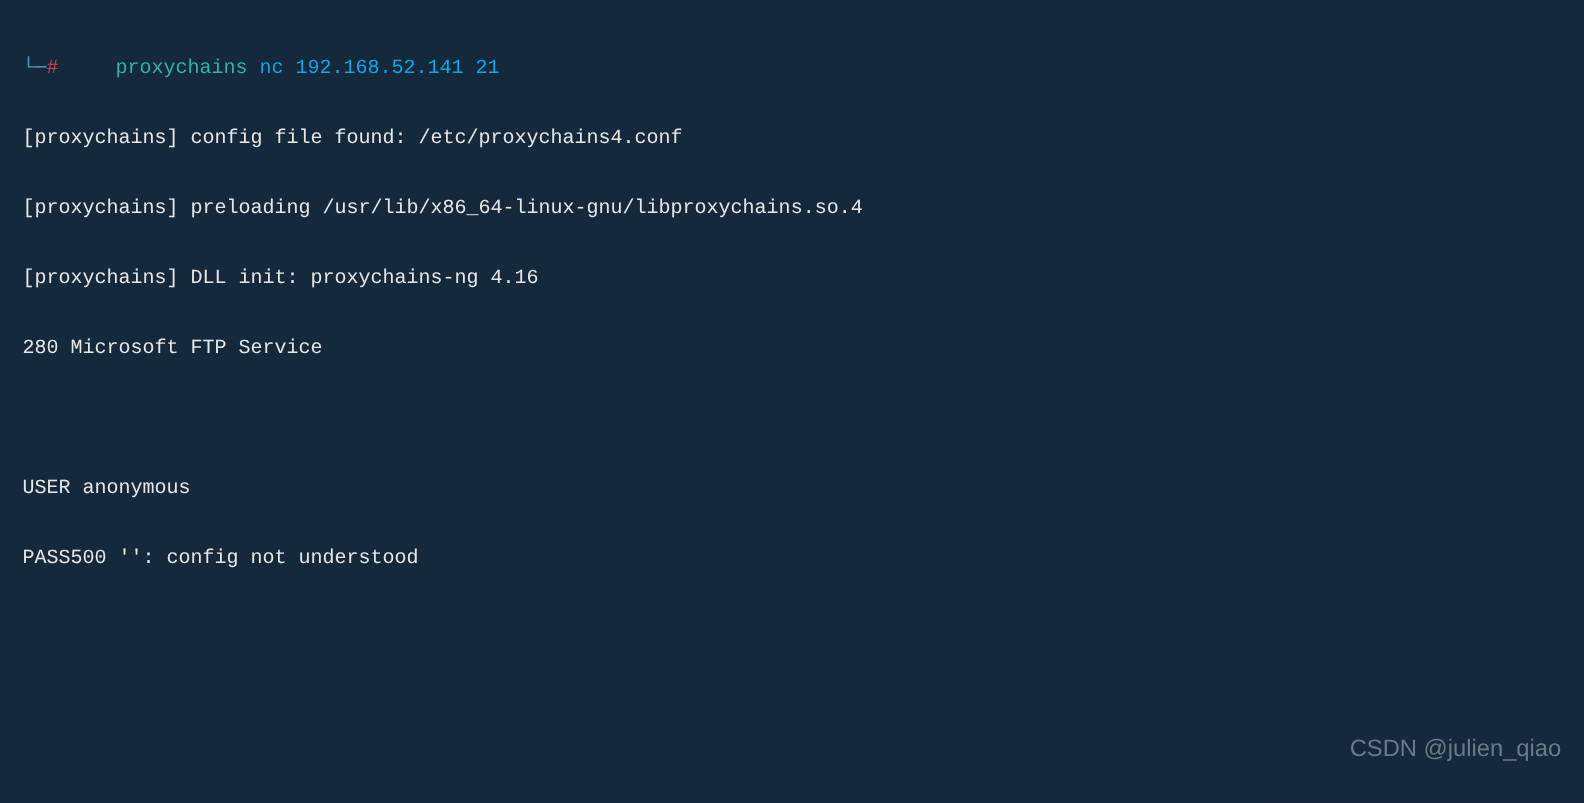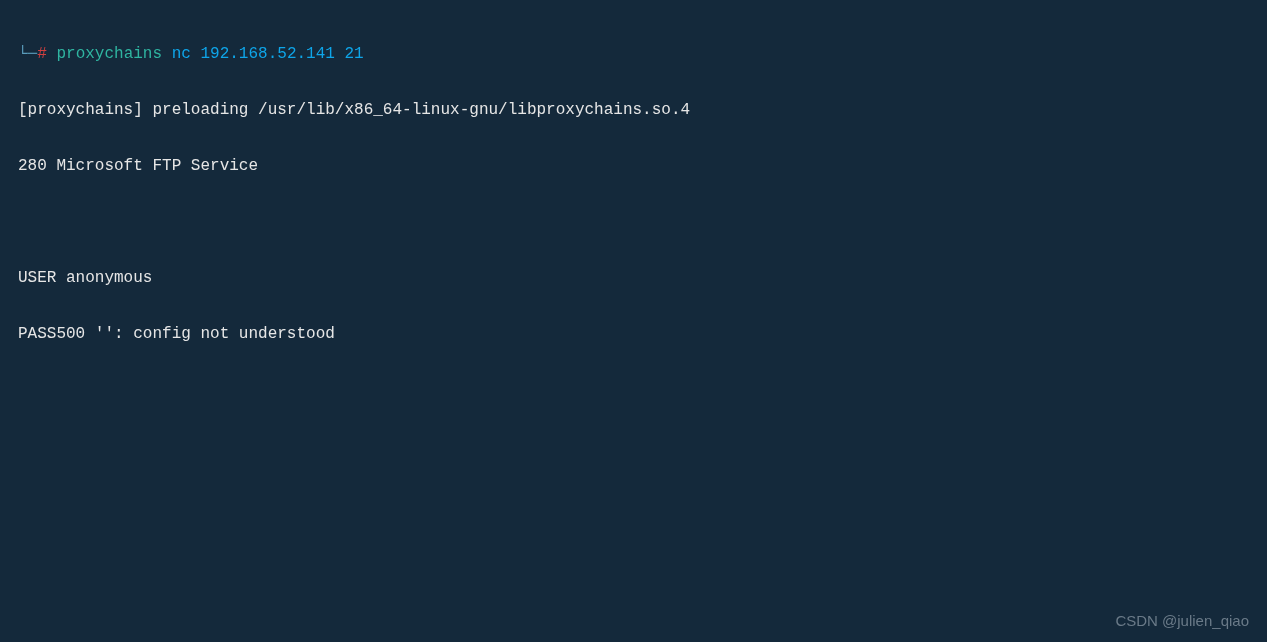--- a/index.html
+++ b/index.html
@@ -23,42 +23,45 @@
       white-space: pre;
     }
     .prompt-tree {
       color: #5a9dbc;
     }
     .prompt-hash {
       color: #d14040;
     }
     .prompt-cmd {
       color: #2fb5a1;
+      margin-left: 36px;
     }
     .prompt-args {
       color: #0ea5e9;
     }
     .line {
       color: #e6e6e6;
     }
     .watermark {
       position: absolute;
-      bottom: 8px;
+      bottom: 26px;
       right: 18px;
       color: #6a7a88;
-      font-size: 15px;
+      font-size: 19px;
       font-family: sans-serif;
     }
   </style>
 </head>
 <body>
 
 <div class="terminal">
 <div><span class="prompt-tree">└─</span><span class="prompt-hash">#</span> <span class="prompt-cmd">proxychains</span> <span class="prompt-args">nc 192.168.52.141 21</span></div>
+<div class="line">[proxychains] config file found: /etc/proxychains4.conf</div>
 <div class="line">[proxychains] preloading /usr/lib/x86_64-linux-gnu/libproxychains.so.4</div>
+<div class="line">[proxychains] DLL init: proxychains-ng 4.16</div>
 <div class="line">280 Microsoft FTP Service</div>
 <div class="line">&nbsp;</div>
 <div class="line">USER anonymous</div>
 <div class="line">PASS500 '': config not understood</div>
 <div class="line">&nbsp;</div>
 
 
 
 
 

